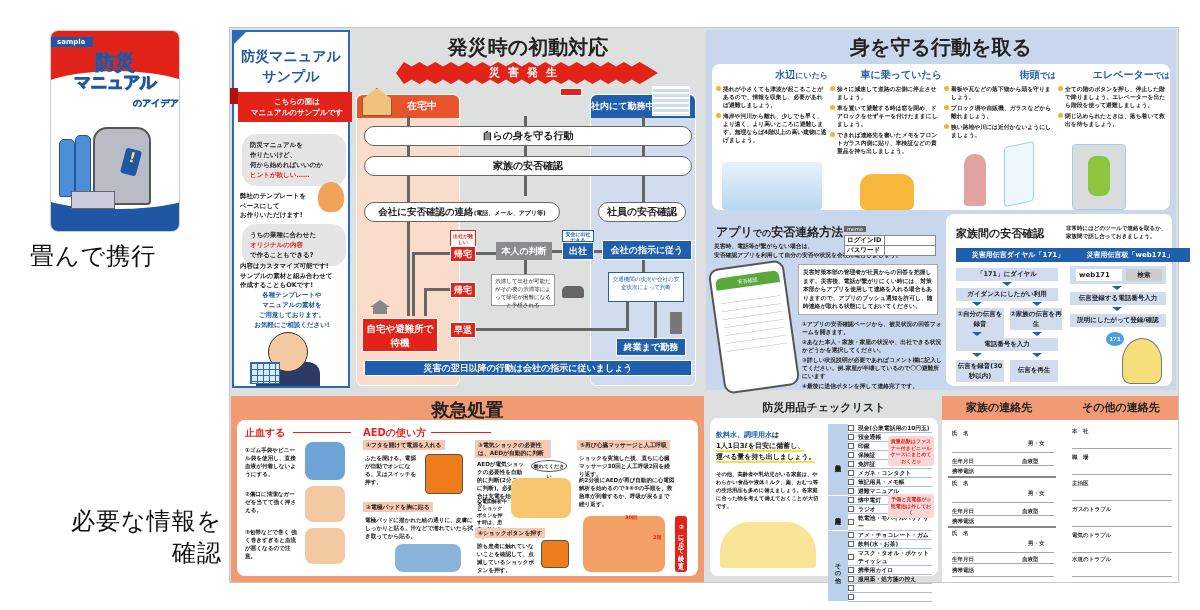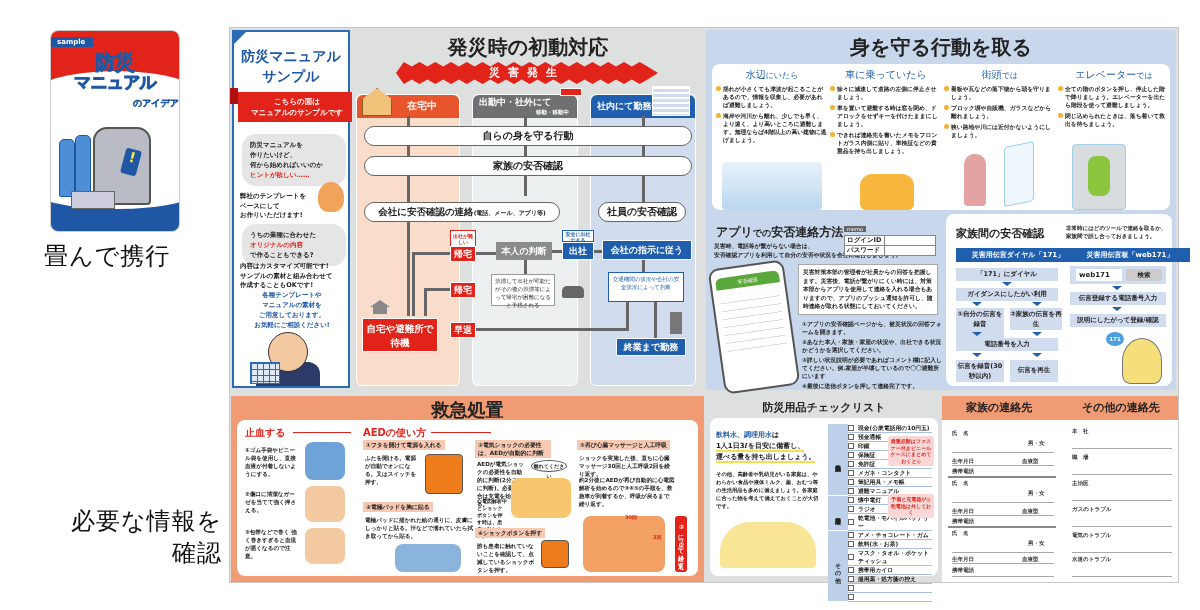--- a/index.html
+++ b/index.html
@@ -14,21 +14,21 @@
 #cover .sample{position:absolute;left:0;top:6px;background:#1f57a4;color:#fff;font-size:7px;font-weight:bold;padding:1px 8px 1px 6px}
 #cover .t1{position:absolute;left:0;width:100%;text-align:center;top:18px;font-size:20px;font-weight:bold;color:#ffe94a;-webkit-text-stroke:1px #1f57a4}
 #cover .t2{position:absolute;left:0;width:100%;text-align:center;top:40px;font-size:17px;font-weight:bold;color:#ffe94a;-webkit-text-stroke:1px #1f57a4;letter-spacing:-1px}
 #cover .t3{position:absolute;left:0;width:100%;text-align:right;top:66px;font-size:9px;font-weight:bold;color:#fff;-webkit-text-stroke:0.5px #1f57a4}
 #cover .bag{position:absolute;left:42px;top:96px;width:58px;height:78px;background:#b9bcc4;border:2px solid #555;border-radius:14px 14px 4px 4px}
 #cover .bottle1{position:absolute;left:8px;top:108px;width:16px;height:58px;background:#4d8fd6;border-radius:5px 5px 2px 2px;border:1px solid #1f57a4}
 #cover .bottle2{position:absolute;left:24px;top:104px;width:16px;height:62px;background:#4d8fd6;border-radius:5px 5px 2px 2px;border:1px solid #1f57a4}
 #cover .box{position:absolute;left:20px;top:160px;width:44px;height:18px;background:#ccd;border:1px solid #666}
 #cover .torch{position:absolute;left:72px;top:118px;width:16px;height:26px;background:#1f57a4;border-radius:3px;color:#ffe94a;font-size:14px;font-weight:bold;text-align:center;transform:rotate(15deg)}
 .caption{font-size:24px;color:#111;letter-spacing:1px}
-#cap1{left:44px;top:240px}
+#cap1{left:30px;top:240px}
 #cap2{right:978px;top:505px;text-align:right;line-height:32px}
 
 
 #poster{left:229px;top:27px;width:950px;height:556px;background:#dedfdf;border:1px solid #c8c8c8}
 
 
 #sidebar{left:232px;top:30px;width:118px;height:358px;background:#fff;border:2px solid #2a6bb8;border-top-left-radius:0}
 #sidebar .corner{position:absolute;left:-2px;top:-2px;width:0;height:0;border-top:16px solid #2a6bb8;border-right:16px solid transparent}
 #sidebar h2{font-size:14px;color:#1f57a4;text-align:center;margin-top:14px;line-height:20px;font-weight:bold}
 #sidebar .ribbon{position:absolute;left:4px;top:60px;width:118px;height:30px;background:#e2231a;color:#fff;font-size:7.5px;font-weight:bold;text-align:center;line-height:11px;padding-top:4px}
@@ -40,42 +40,42 @@
 #sidebar .person{position:absolute;left:34px;top:300px;width:40px;height:40px;border-radius:50%;background:#f2c9a0;border:1px solid #333}
 #sidebar .suit{position:absolute;left:22px;top:330px;width:64px;height:24px;background:#2b3a67;border-radius:12px 12px 0 0}
 #sidebar .grid{position:absolute;left:16px;top:330px;width:30px;height:22px;background:#dfe8f6;border:1px solid #2a6bb8;background-image:linear-gradient(#2a6bb8 1px,transparent 1px),linear-gradient(90deg,#2a6bb8 1px,transparent 1px);background-size:6px 6px}
 #sidebar .woman{position:absolute;left:84px;top:150px;width:26px;height:30px;background:#f2a35a;border-radius:50% 50% 40% 40%}
 
 
 #initial{left:352px;top:30px;width:352px;height:362px;background:#dedfdf}
 #initial h2{position:absolute;top:4px;left:0;width:100%;font-size:20px;font-weight:bold;text-align:center}
 #initial .disaster{position:absolute;left:44px;top:32px;width:262px;height:22px;background:#e2231a;color:#fff;font-size:11px;font-weight:bold;text-align:center;line-height:22px;letter-spacing:8px;clip-path:polygon(0 50%,3% 0,6% 20%,9% 0,12% 20%,15% 0,18% 20%,21% 0,24% 20%,27% 0,30% 20%,33% 0,36% 20%,39% 0,42% 20%,45% 0,48% 20%,51% 0,54% 20%,57% 0,60% 20%,63% 0,66% 20%,69% 0,72% 20%,75% 0,78% 20%,81% 0,84% 20%,87% 0,90% 20%,93% 0,96% 20%,100% 50%,96% 80%,93% 100%,90% 80%,87% 100%,84% 80%,81% 100%,78% 80%,75% 100%,72% 80%,69% 100%,66% 80%,63% 100%,60% 80%,57% 100%,54% 80%,51% 100%,48% 80%,45% 100%,42% 80%,39% 100%,36% 80%,33% 100%,30% 80%,27% 100%,24% 80%,21% 100%,18% 80%,15% 100%,12% 80%,9% 100%,6% 80%,3% 100%)}
 .col{position:absolute;top:64px;height:292px;border-radius:6px;border:1px solid #fff}
-.col .head{height:23px;border-radius:6px 6px 0 0;color:#fff;font-size:10px;font-weight:bold;line-height:22px;padding-left:6px}
+.col .head{height:23px;border-radius:6px 6px 0 0;color:#fff;font-size:10px;font-weight:bold;line-height:22px;}
 #col-home{left:4px;width:104px;background:#f9dcc9}
 #col-home .head{background:#e8552d;text-align:right;padding-right:22px}
 #col-out{left:120px;width:106px;background:#eceff0}
 #col-out .head{background:#6f7072;font-size:9px;line-height:14px}
 #col-out .head small{display:block;font-size:5.5px;text-align:right;padding-right:8px;line-height:6px}
 #col-office{left:238px;width:106px;background:#d2dcef}
 #col-office .head{background:#1f5fad;font-size:9px}
 .vline{position:absolute;width:3px;background:#666}
 .pill{position:absolute;background:#fff;border:1px solid #666;border-radius:12px;text-align:center;font-size:10px;font-weight:bold;line-height:18px;height:20px}
 .redbox{position:absolute;background:#e2231a;color:#fff;font-weight:bold;text-align:center;border:1px solid #fff}
 .bluebox{position:absolute;background:#1f5fad;color:#fff;font-weight:bold;text-align:center;border:1px solid #fff}
 .greybox{position:absolute;background:#8a8b8d;color:#fff;font-weight:bold;text-align:center}
 .smallbox{position:absolute;background:#fff;border:1px solid #999;font-size:5.5px;line-height:8px;text-align:center;padding:2px}
 .hline{position:absolute;height:3px;background:#666}
 
 
 #protect{left:706px;top:30px;width:470px;height:180px;background:#c8d7ec}
 #protect h2{position:absolute;top:4px;left:0;width:100%;font-size:20px;font-weight:bold;text-align:center}
 #protect .inner{position:absolute;left:6px;top:34px;width:458px;height:146px;background:#fff;border-radius:8px}
 .pcol{position:absolute;top:4px;width:112px}
-.pcol h3{font-size:10px;color:#1f5fad;text-align:center;font-weight:normal}
+.pcol h3{font-size:10px;color:#1f5fad;text-align:right;font-weight:bold}
 .pcol h3 small{font-size:8px}
 .pcol p{font-size:5.8px;line-height:8px;font-weight:bold;margin-top:3px;padding-left:7px;position:relative}
 .pcol p:before{content:"";position:absolute;left:0;top:1px;width:5px;height:5px;border-radius:50%;background:#f2b232}
 .illus{position:absolute;left:6px;border-radius:4px}
 
 
 #app{left:706px;top:210px;width:238px;height:180px;background:#c8d7ec}
 #app h3{position:absolute;left:10px;top:14px;font-size:12px;font-weight:bold}
 #app h3 small{font-size:9px}
 #app .sub{position:absolute;left:8px;top:32px;font-size:5.8px;line-height:9px;font-weight:bold}
@@ -197,23 +197,20 @@
   <div class="person"></div>
   <div class="grid"></div>
 </div>
 
 <div id="initial" class="abs">
   <h2>発災時の初動対応</h2>
   <div class="disaster">災害発生</div>
   <div class="col" id="col-home">
     <div class="head">在宅中</div>
   </div>
-  <div class="col" id="col-out">
-    <div class="head"><span>出勤中・社外にて</span><small>移動・移動中</small></div>
-  </div>
   <div class="col" id="col-office">
     <div class="head">社内にて勤務中</div>
   </div>
 
   <div class="abs" style="left:10px;top:58px;width:30px;height:28px;background:#f0c27a;border:1px solid #8a5a2a;clip-path:polygon(50% 0,100% 40%,100% 100%,0 100%,0 40%)"></div>
   <div class="abs" style="left:300px;top:56px;width:38px;height:30px;background:#cfdcf0;border:1px solid #fff;background-image:linear-gradient(#fff 2px,transparent 2px);background-size:100% 5px"></div>
   <div class="abs" style="left:208px;top:58px;width:22px;height:8px;background:#e2231a;border:1px solid #fff"></div>
 
   <div class="vline" style="left:55px;top:86px;height:200px"></div>
   <div class="vline" style="left:172px;top:86px;height:80px"></div>
@@ -247,20 +244,21 @@
 
   <div class="abs" style="left:18px;top:270px;width:20px;height:14px;background:#888;clip-path:polygon(50% 0,100% 50%,85% 50%,85% 100%,15% 100%,15% 50%,0 50%)"></div>
   <div class="redbox" style="left:10px;top:288px;width:76px;height:34px;font-size:9.5px;line-height:14px;padding-top:3px">自宅や避難所で待機</div>
   <div class="redbox" style="left:98px;top:292px;width:26px;height:16px;font-size:9px;line-height:14px">早退</div>
   <div class="hline" style="left:124px;top:298px;width:150px"></div>
   <div class="vline" style="left:274px;top:272px;height:29px"></div>
   <div class="vline" style="left:302px;top:272px;height:36px"></div>
   <div class="abs" style="left:318px;top:282px;width:12px;height:22px;background:#777"></div>
   <div class="bluebox" style="left:264px;top:308px;width:70px;height:18px;font-size:9px;line-height:16px">終業まで勤務</div>
 
+  <div class="bluebox" style="left:12px;top:330px;width:328px;height:16px;font-size:9px;line-height:15px">災害の翌日以降の行動は会社の指示に従いましょう</div>
 </div>
 
 <div id="protect" class="abs">
   <h2>身を守る行動を取る</h2>
   <div class="inner">
     <div class="pcol" style="left:4px">
       <h3><span>水辺</span><small>にいたら</small></h3>
       <p>揺れが小さくても津波が起こることがあるので、情報を収集し、必要があれば避難しましょう。</p>
       <p>海岸や河川から離れ、少しでも早く、より遠く、より高いところに避難します。無理ならば4階以上の高い建物に逃げましょう。</p>
       <div class="illus" style="top:94px;width:100px;height:48px;background:linear-gradient(#e8f2fb,#b9d7ef);"></div>

